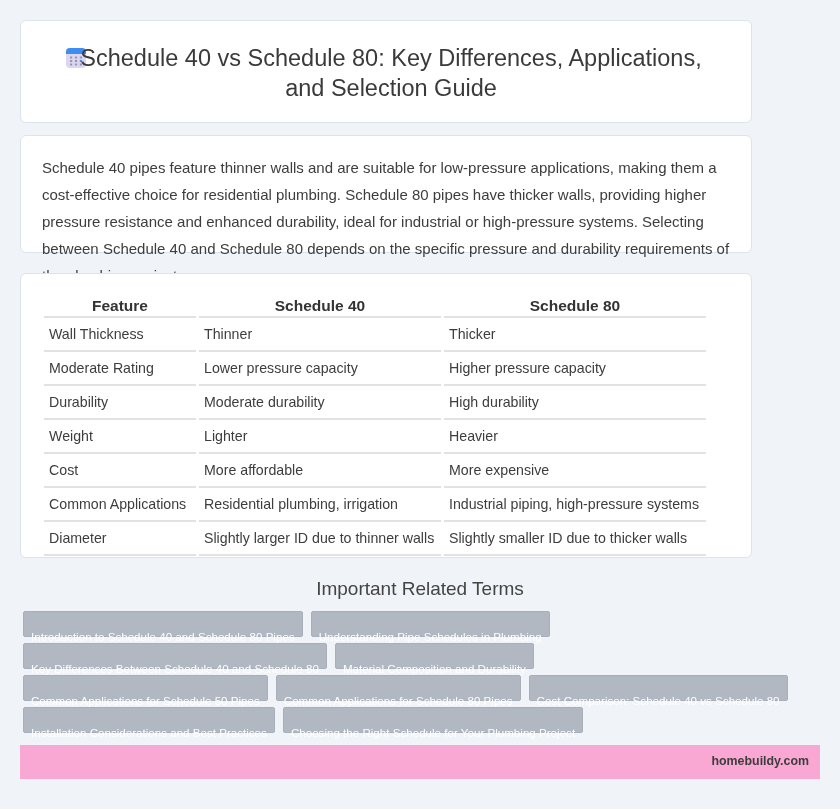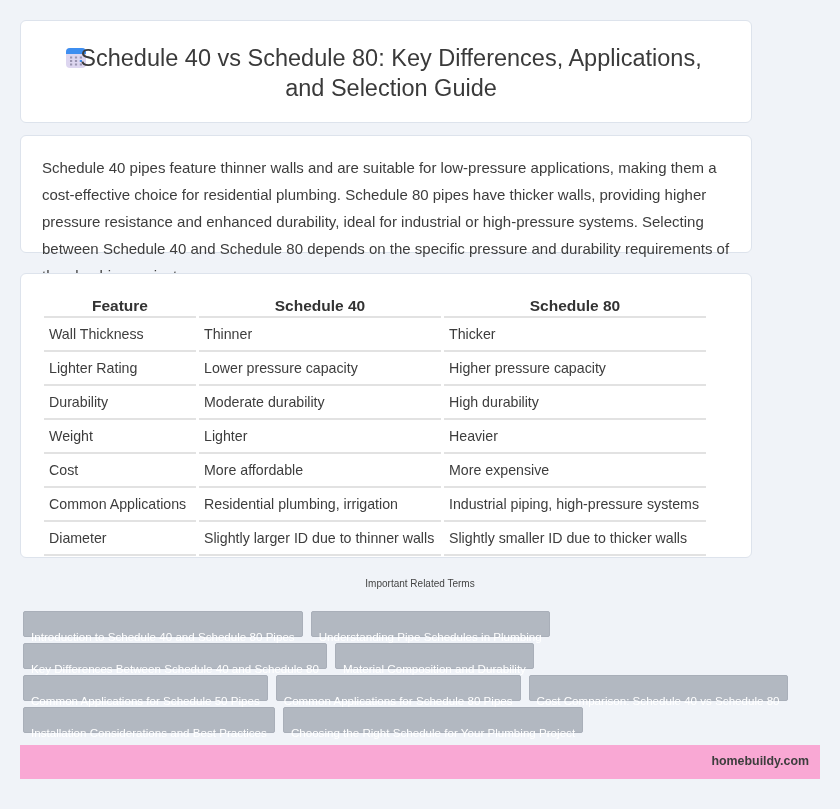--- a/index.html
+++ b/index.html
@@ -17,21 +17,21 @@
 
   .intro-card { top: 135px; height: 118px; }
   .intro-text { position: absolute; left: 21px; right: 20px; top: 18px; font-size: 15px; line-height: 27px; color: #3d3d3d; }
 
   .table-card { top: 273px; height: 285px; }
   table.cmp { position: absolute; left: 23px; top: 18px; border-collapse: separate; border-spacing: 3px 0; margin-left: -3px; }
   table.cmp th { font-size: 15.5px; font-weight: bold; text-align: center; color: #333; height: 26px; padding: 4px 4px 0 4px; border-bottom: 2px solid #e2e2e2; }
   table.cmp td { font-size: 14.2px; color: #3d3d3d; height: 31px; padding: 8px 5px; border-bottom: 2px solid #e2e2e2; white-space: nowrap; vertical-align: middle; }
   .c1 { width: 152px; } .c2 { width: 242px; } .c3 { width: 262px; }
 
-  .related-title { position: absolute; top: 578px; left: 0; width: 840px; text-align: center; font-size: 10px; color: #444; }
+  .related-title { position: absolute; top: 578px; left: 0; width: 840px; text-align: center; font-size: 19px; color: #444; }
   .tags { position: absolute; left: 23px; top: 611px; width: 800px; }
   .tag-row { display: flex; gap: 8px; margin-bottom: 7px; height: 25px; }
   .tag { background: #b2b8c1; color: #ffffff; font-size: 11.6px; line-height: 25px; height: 25px; padding: 12px 7px; border-radius: 2px; border: 1px solid #a9afb9; white-space: nowrap; cursor: pointer; }
 
   .footer { position: absolute; left: 20px; top: 745px; width: 800px; height: 34px; background: #f9a8d4; font-weight: bold; }
   .footer-link { position: absolute; right: 11px; top: 9px; font-size: 12.4px; color: #3d3d3d; }
 </style>
 </head>
 <body>
 
@@ -69,21 +69,21 @@
         <th class="c3">Schedule 80</th>
       </tr>
     </thead>
     <tbody>
       <tr>
         <td>Wall Thickness</td>
         <td>Thinner</td>
         <td>Thicker</td>
       </tr>
       <tr>
-        <td>Lighter Rating</td>
+        <td>Moderate Rating</td>
         <td>Lower pressure capacity</td>
         <td>Higher pressure capacity</td>
       </tr>
       <tr>
         <td>Durability</td>
         <td>Moderate durability</td>
         <td>High durability</td>
       </tr>
       <tr>
         <td>Weight</td>

